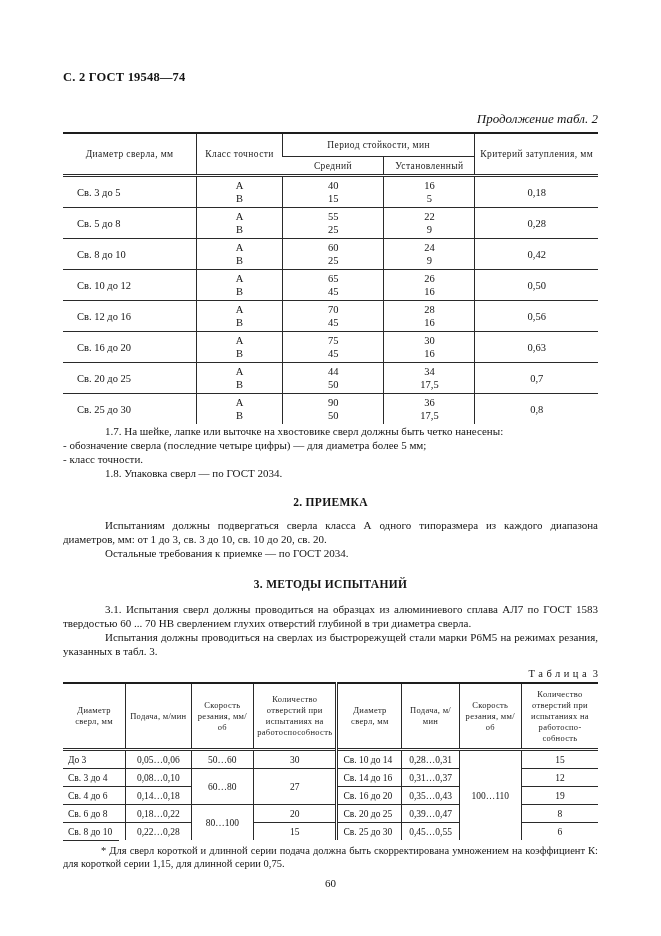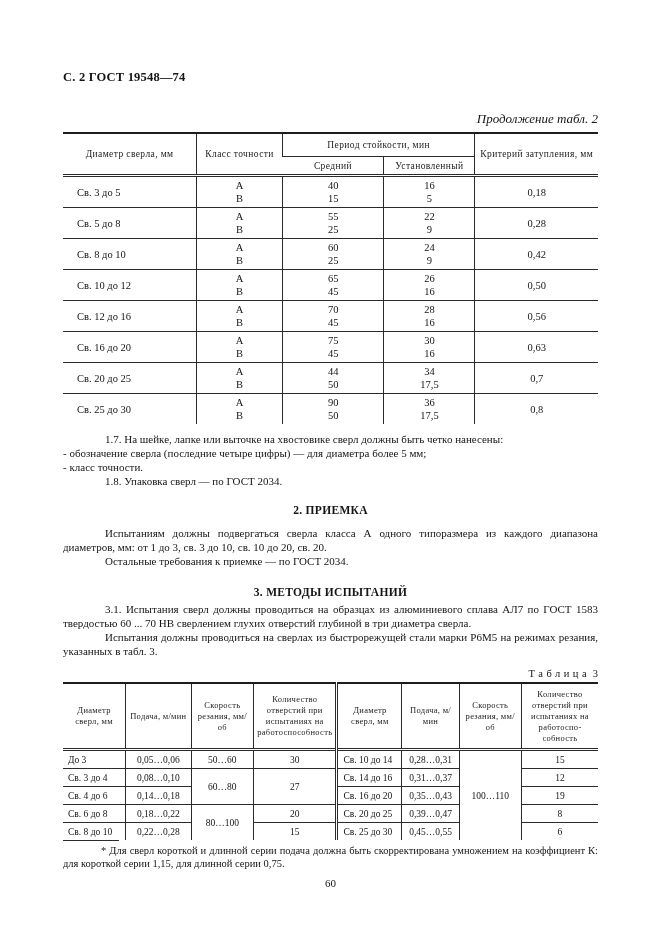--- a/index.html
+++ b/index.html
@@ -24,21 +24,21 @@
   .t2 thead tr:first-child th{height:22px;}
   .t2 thead tr:last-child th{height:17px;}
   .t2 thead th.hb{border-bottom:3px double #2a2a2a;}
   .t2 th.period{border-bottom:1px solid #2a2a2a;}
   .t2 tbody td{font-size:10.5px;height:30px;text-align:center;line-height:13px;}
   .t2 tbody tr + tr td{border-top:1px solid #2a2a2a;}
   .t2 td.diam{text-align:left;padding-left:14px;font-size:10.5px;}
   .c-diam{width:25%;}.c-cls{width:16%;}.c-avg{width:19%;}.c-set{width:17%;}.c-crit{width:23%;}
 
   
-  .para-block{margin-top:8px;}
+  .para-block{}
   p.doc{font-size:11px;line-height:14px;margin:0;text-align:justify;text-indent:42px;}
   p.doc.noindent{text-indent:0;}
   .sec-title{font-size:11.5px;font-weight:bold;text-align:center;margin:16px 0 0 0;letter-spacing:.3px;}
 
   
   .t3-caption{font-size:10.5px;text-align:right;margin-top:10px;}
   .t3-caption .sp{letter-spacing:3.5px;}
   .t3-row{display:flex;margin-top:3px;}
   .t3-half{width:51.2%;}
   .t3-half.rhalf{width:48.8%;}
@@ -229,21 +229,21 @@
 
   <h2 class="sec-title">2. ПРИЕМКА</h2>
 
   <div class="para-block" style="margin-top:10px;">
     <p class="doc">Испытаниям должны подвергаться сверла класса А одного типоразмера из каждого диапазона диаметров, мм: от 1 до 3, св. 3 до 10, св. 10 до 20, св. 20.</p>
     <p class="doc">Остальные требования к приемке — по ГОСТ 2034.</p>
   </div>
 
   <h2 class="sec-title" style="margin-top:18px;">3. МЕТОДЫ ИСПЫТАНИЙ</h2>
 
-  <div class="para-block" style="margin-top:4px;">
+  <div class="para-block" style="margin-top:12px;">
     <p class="doc">3.1. Испытания сверл должны проводиться на образцах из алюминиевого сплава АЛ7 по ГОСТ 1583 твердостью 60 ... 70 НВ сверлением глухих отверстий глубиной в три диаметра сверла.</p>
     <p class="doc">Испытания должны проводиться на сверлах из быстрорежущей стали марки Р6М5 на режимах резания, указанных в табл. 3.</p>
   </div>
 
   <div class="t3-caption"><span class="sp">Таблица</span> <span>3</span></div>
 
   <div class="t3-row">
     <div class="t3-half lwrap">
       <table class="t3">
         <colgroup>

